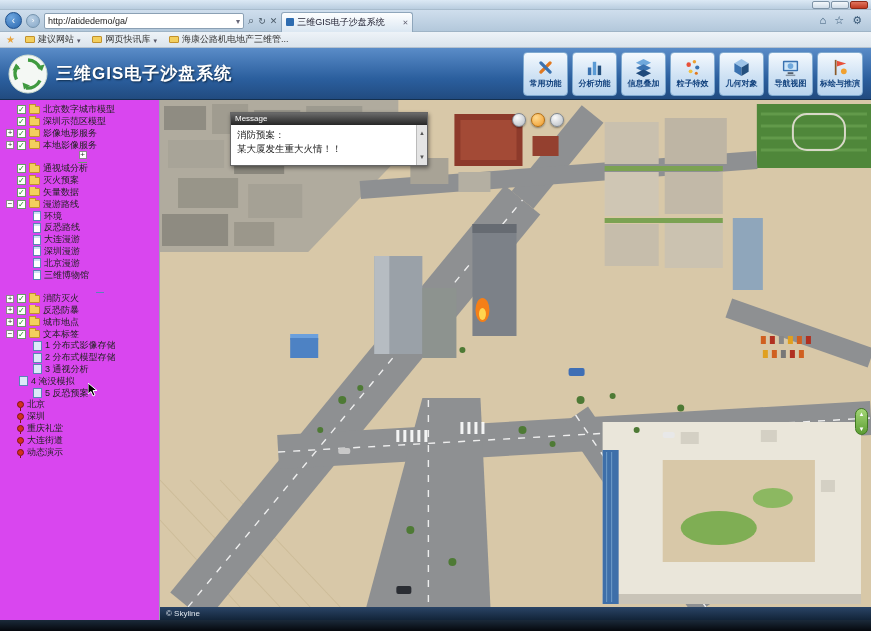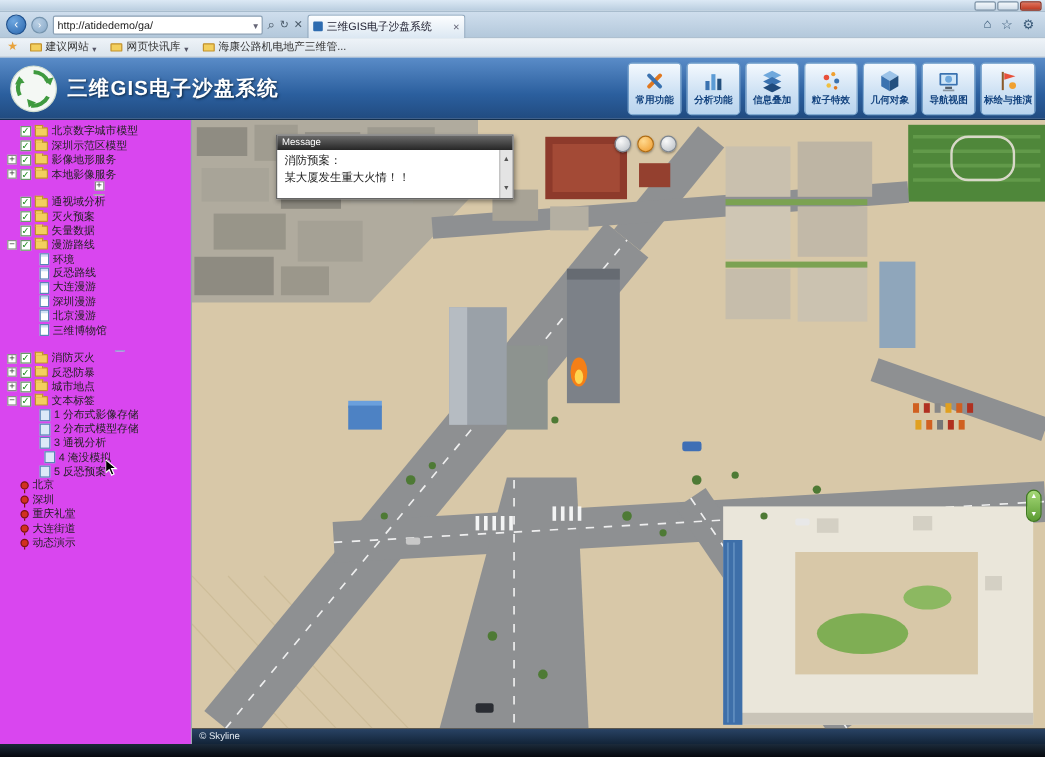--- a/index.html
+++ b/index.html
@@ -7,21 +7,21 @@
   .screen{position:relative;width:871px;height:631px;background:#fff;overflow:hidden;
     font-family:"Liberation Sans","DejaVu Sans",sans-serif;-webkit-font-smoothing:antialiased;}
   
   .frame-top{height:10px;background:linear-gradient(#dce9f5,#b9cddf);position:relative;border-bottom:1px solid #a8bccd;}
   .win-btns{position:absolute;right:3px;top:1px;display:flex;gap:1px;}
   .win-btn{width:18px;height:8px;border:1px solid #7e93a6;border-radius:2px;background:linear-gradient(#f4f8fb,#cfdce8);}
   .win-btn.close{background:linear-gradient(#e0755f,#c03a22);border-color:#8c2a18;}
   .addr-row{height:22px;background:linear-gradient(#cfdeed,#b3c8db);display:flex;align-items:center;padding:0 5px;gap:4px;border-bottom:1px solid #9fb4c6;}
   .nav-circle{width:17px;height:17px;border-radius:50%;background:radial-gradient(circle at 35% 30%,#6ea7e0,#2a66ad);border:1px solid #1d4f8c;color:#fff;font-size:10px;line-height:15px;text-align:center;flex:none;}
   .nav-circle.fwd{width:14px;height:14px;background:radial-gradient(circle at 35% 30%,#b9cfe4,#86a8c8);border-color:#7493ad;font-size:8px;line-height:12px;}
-  .addr-box{width:175px;height:16px;background:#fff;border:1px solid #8ba0b4;border-radius:2px;display:flex;align-items:center;font-size:9px;color:#222;padding:0 3px;gap:3px;}
+  .addr-box{width:200px;height:16px;background:#fff;border:1px solid #8ba0b4;border-radius:2px;display:flex;align-items:center;font-size:9px;color:#222;padding:0 3px;gap:3px;}
   .addr-url{flex:1;white-space:nowrap;overflow:hidden;}
   .addr-caret::after{content:"▾";font-size:8px;color:#667;}
   .mini-ic{font-size:9px;color:#4a5a68;flex:none;}
   .mini-ic.refresh::after{content:"↻";}
   .mini-ic.stop::after{content:"✕";}
   .mini-ic.search::after{content:"⌕";font-size:11px;}
   .tab{width:132px;height:20px;margin-top:2px;background:linear-gradient(#fdfeff,#dbe7f2);border:1px solid #8fa6bb;border-bottom:none;border-radius:3px 3px 0 0;display:flex;align-items:center;gap:3px;padding:0 4px;font-size:9px;color:#223;}
   .tab-fav{width:8px;height:8px;background:#2e6cb0;flex:none;border-radius:1px;}
   .tab-title{flex:1;white-space:nowrap;overflow:hidden;}
   .tab-close::after{content:"✕";font-size:7px;color:#667;}
@@ -354,21 +354,21 @@
           <div class="trow" style="padding-left: 22px;">
             <span class="texp-sp"></span>
             <span class="tico ico-doc"></span>
             <span class="tlabel">2 分布式模型存储</span>
           </div>
           <div class="trow" style="padding-left: 22px;">
             <span class="texp-sp"></span>
             <span class="tico ico-doc"></span>
             <span class="tlabel">3 通视分析</span>
           </div>
-          <div class="trow" style="padding-left: 26px;">
+          <div class="trow" style="padding-left: 8px;">
             <span class="texp-sp"></span>
             <span class="tico ico-doc"></span>
             <span class="tlabel">4 淹没模拟</span>
           </div>
           <div class="trow" style="padding-left: 22px;">
             <span class="texp-sp"></span>
             <span class="tico ico-doc"></span>
             <span class="tlabel">5 反恐预案</span>
           </div>
           <div class="trow" style="padding-left: 6px;">

